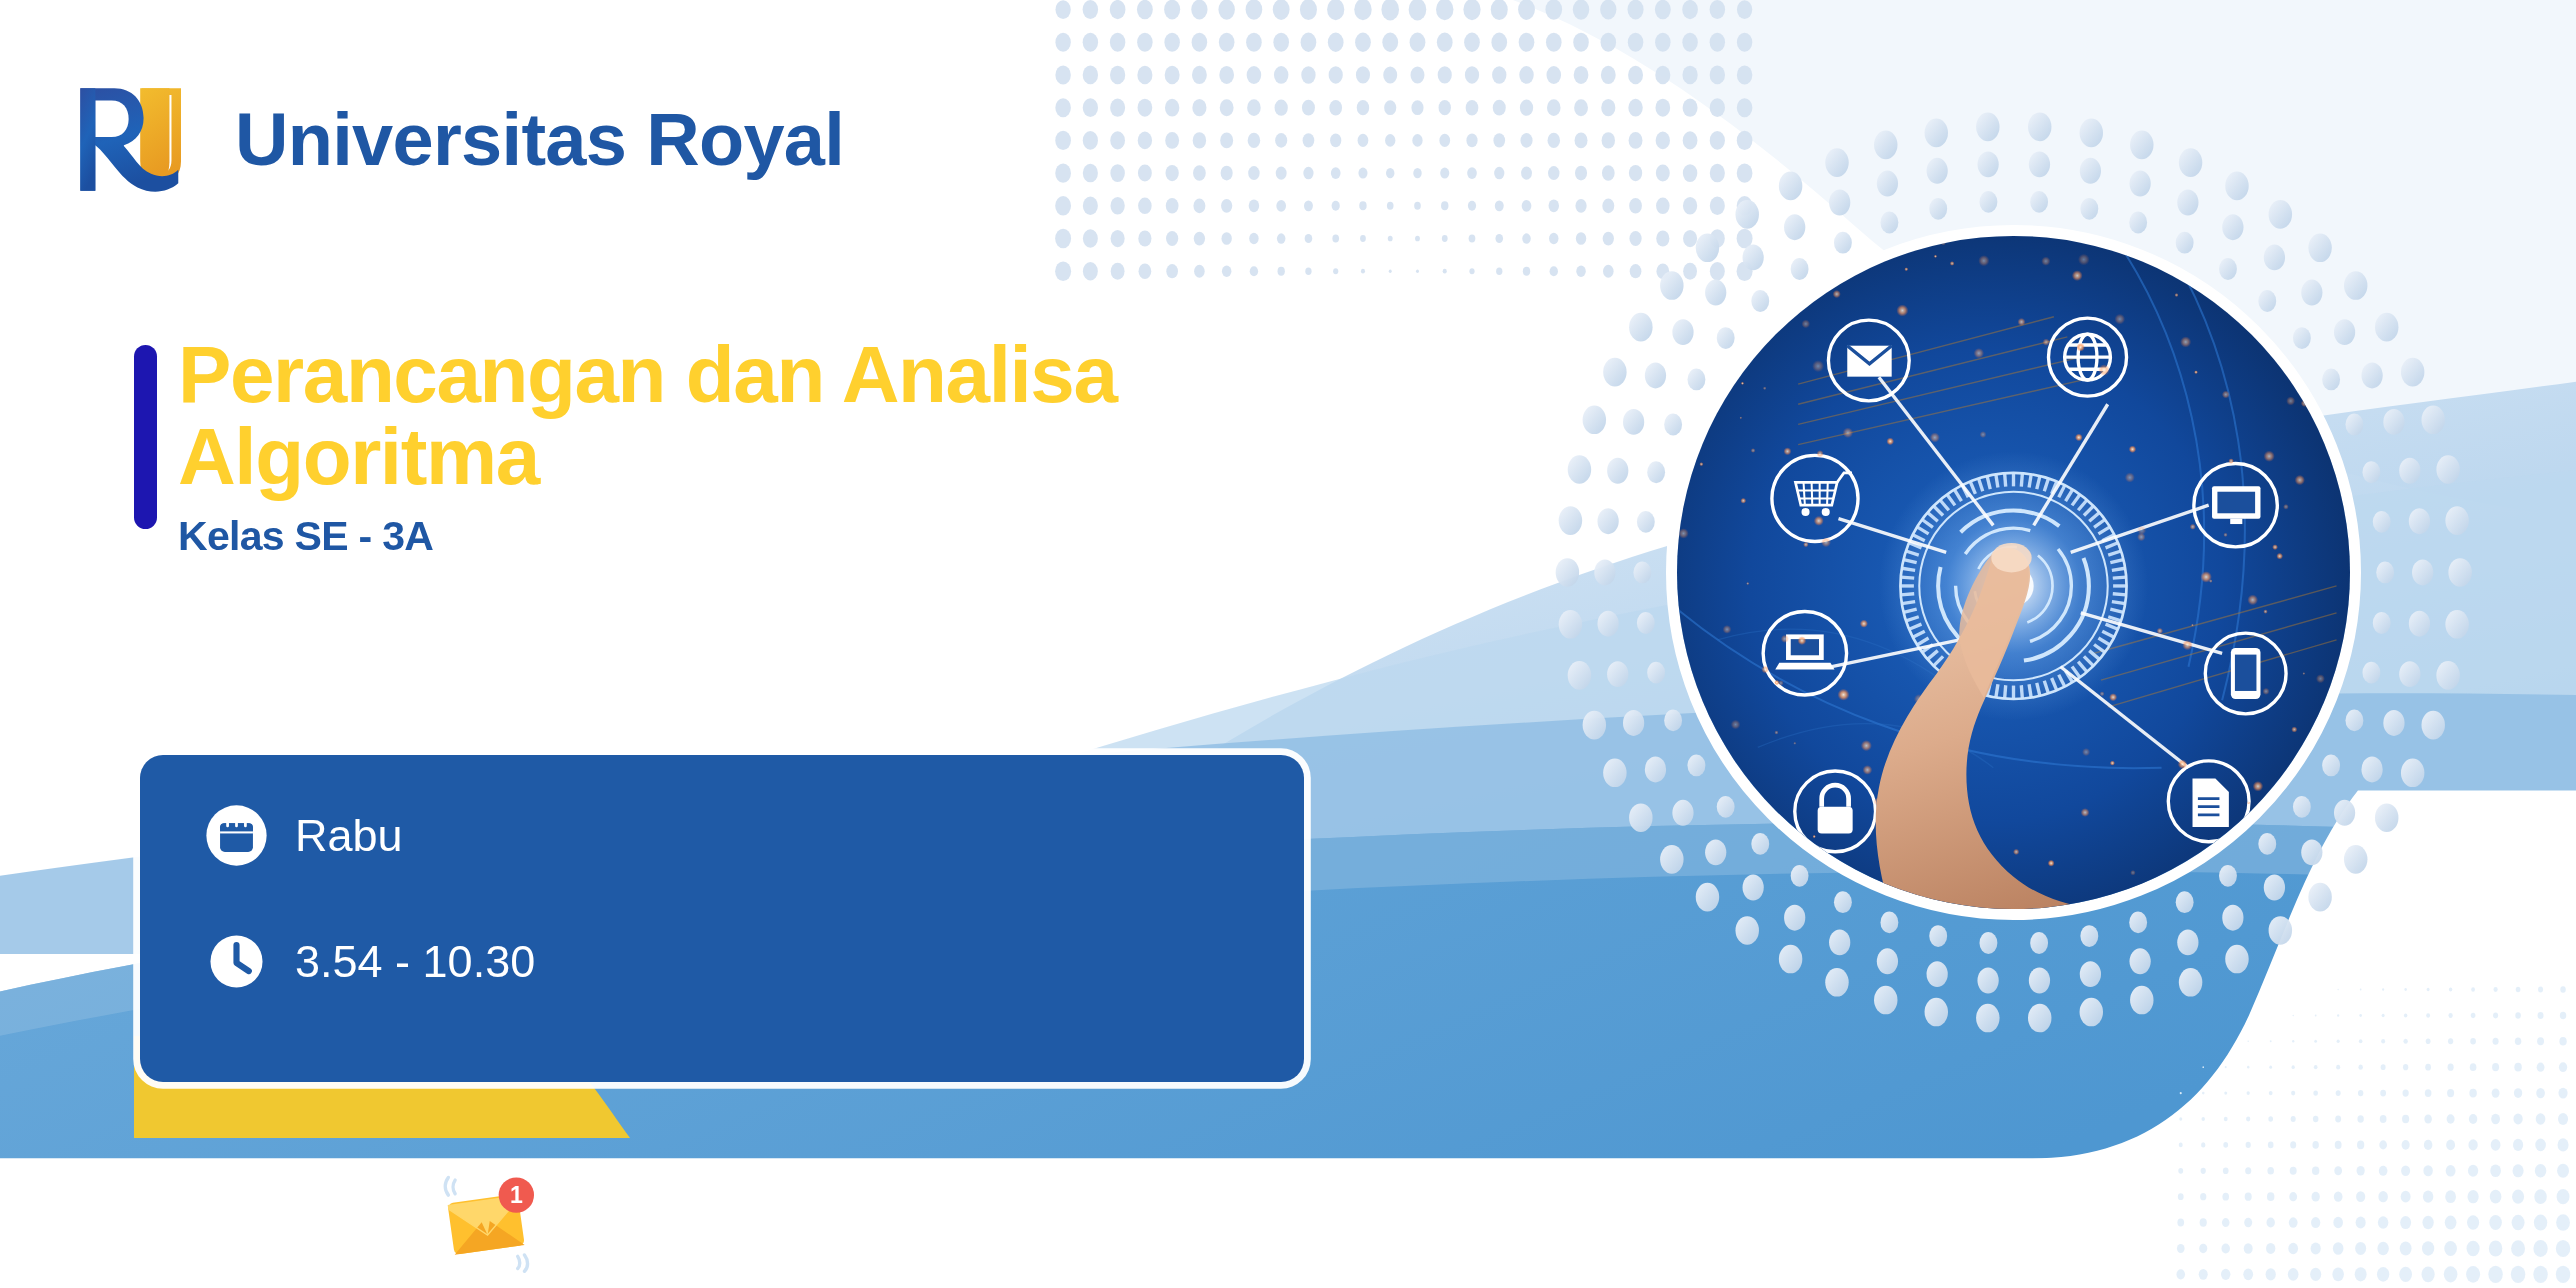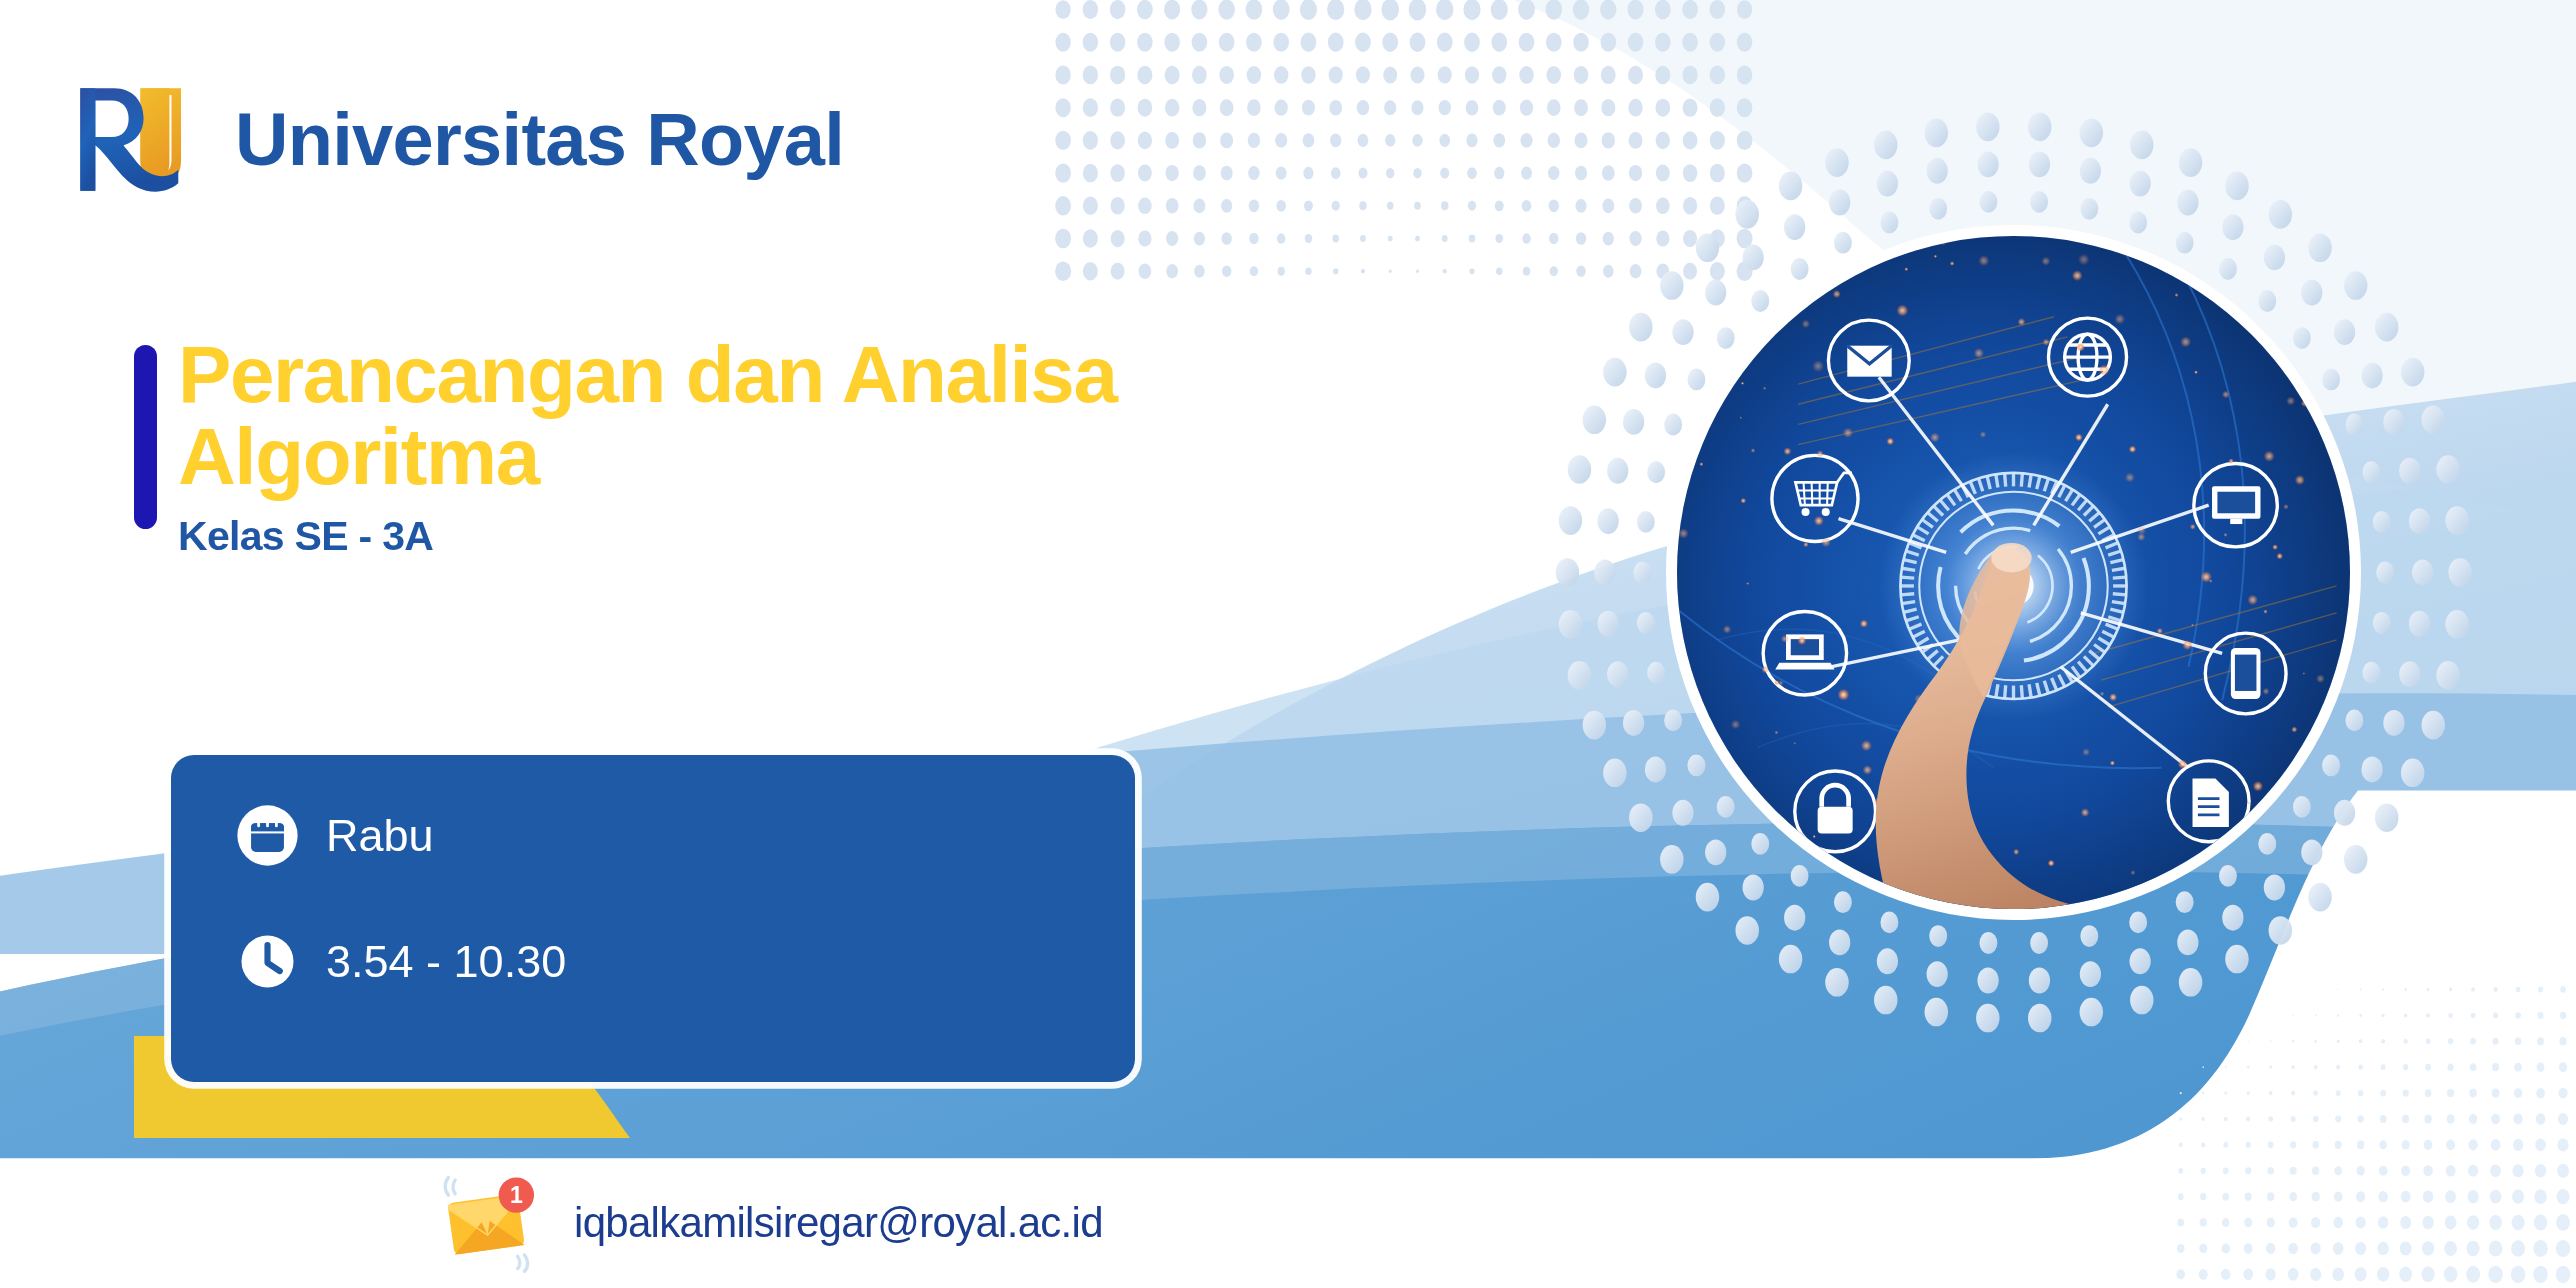--- a/index.html
+++ b/index.html
@@ -34,25 +34,24 @@
   .class-label{
     font-size:41px;font-weight:700;color:#1f57a4;letter-spacing:-0.7px;
     margin:19px 0 0 0;line-height:1;
   }
 
   
   .yellow-tab{position:absolute;left:134px;top:1036px;width:496px;height:102px;}
 
   
   .info-card{
-    position:absolute;left:140px;top:755px;width:964px;height:327px;
+    position:absolute;left:140px;top:755px;width:1164px;height:327px;
     background:#1f5aa6;border-radius:23px;
     box-shadow:0 0 0 6.8px rgba(255,255,255,0.95);
     z-index:5;
-    margin-left:31px;
   }
   .card-left{position:absolute;left:65px;top:49px;display:flex;flex-direction:column;gap:63px;}
   .card-right{position:absolute;left:600px;top:114px;display:flex;flex-direction:column;gap:37px;}
   .info-row{display:flex;align-items:center;gap:27px;}
   .info-ico{width:63px;height:63px;flex:none;}
   .info-ico.small{width:68px;height:68px;}
   .info-text{
     color:#fff;font-size:45px;font-weight:400;line-height:1;white-space:nowrap;
     font-family:"Liberation Sans",sans-serif;letter-spacing:0px;
   }
@@ -1174,17 +1173,16 @@
         <g stroke="#cfe2f4" stroke-width="5" fill="none" stroke-linecap="round">
           <path d="M18,34 C12,26 12,16 18,8"></path>
           <path d="M28,32 C24,26 24,18 28,12"></path>
           <path d="M130,122 C136,130 136,140 130,146"></path>
           <path d="M120,124 C124,130 124,138 120,142"></path>
         </g>
         <circle cx="118" cy="34" r="26" fill="#F05A4F"></circle>
         <text x="118" y="46" font-size="34" font-weight="700" fill="#ffffff" text-anchor="middle" font-family="Liberation Sans, sans-serif">1</text>
       </svg>
     </span>
-    <span class="email-text">iqbalkamilsiregar@royal.ac.id</span>
   </div>
 
 </div>
 
 
 </body></html>

